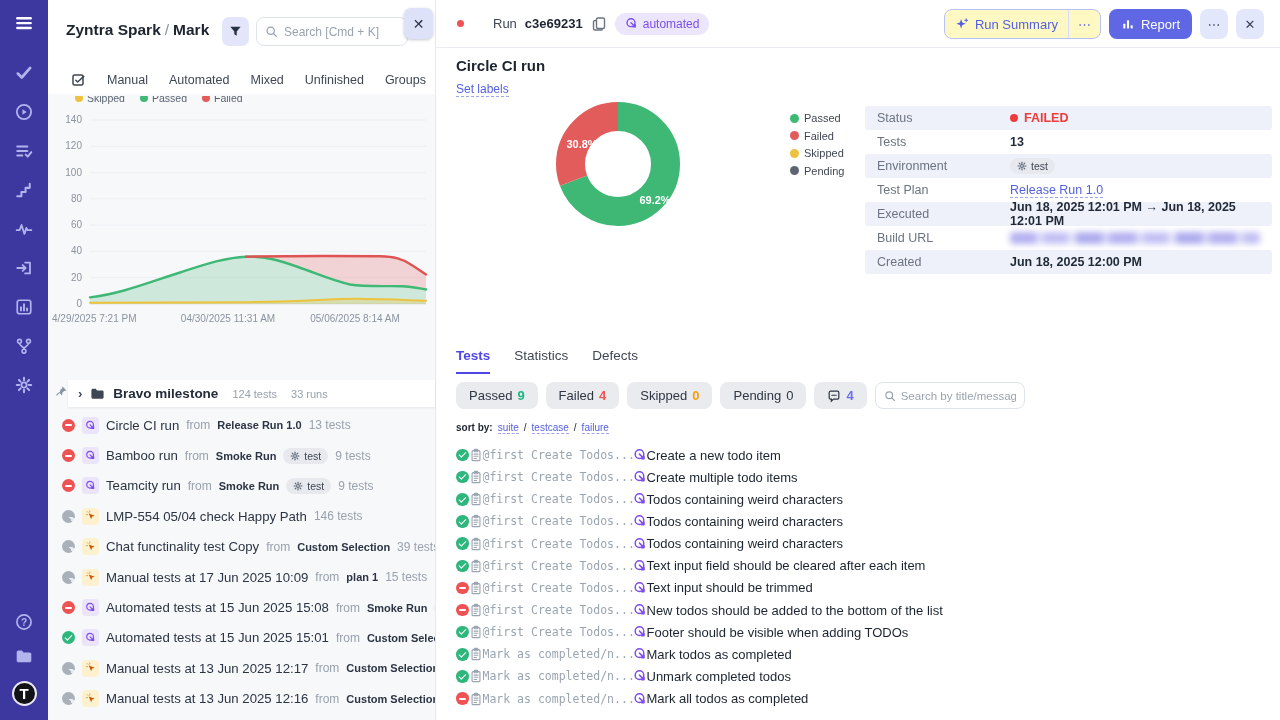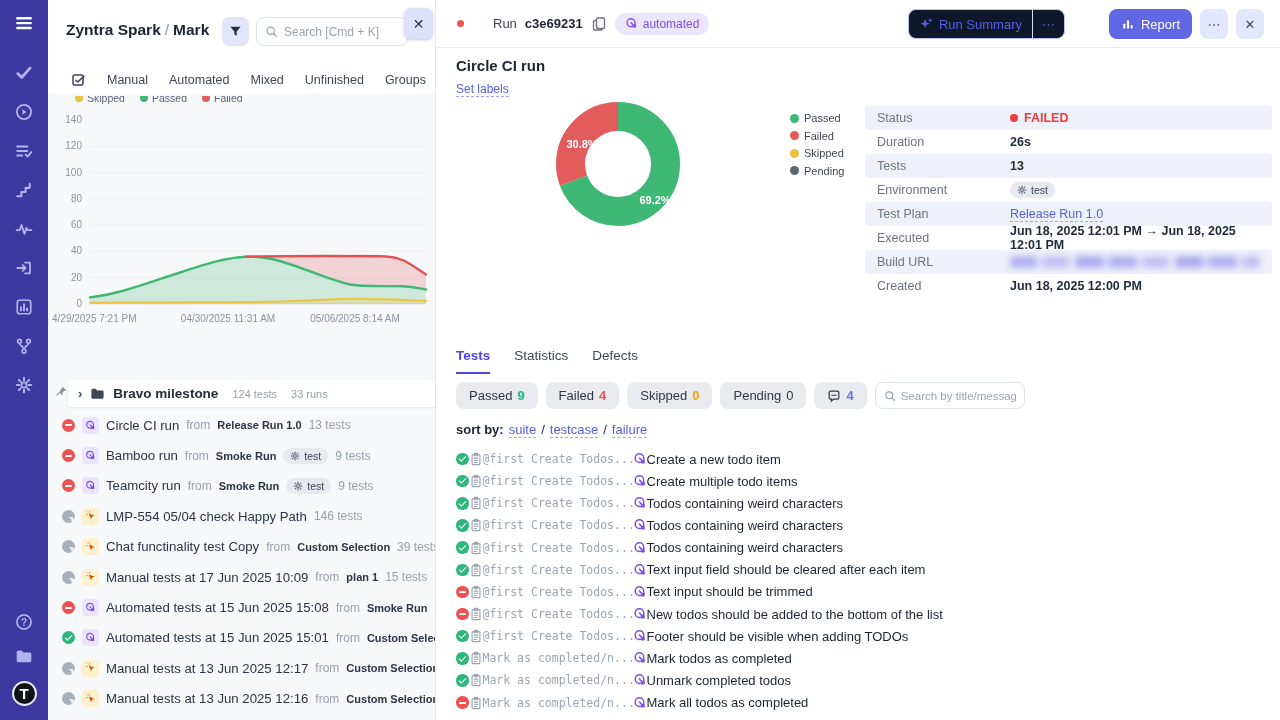--- a/index.html
+++ b/index.html
@@ -55,24 +55,24 @@
 
   
   .main { position:absolute; left:436px; top:0; width:844px; height:720px; background:#fff; }
   .topbar { position:absolute; top:0; left:0; right:0; height:48px; border-bottom:1px solid #e9ecf1; display:flex; align-items:center; padding-left:21px; gap:8px; }
   .reddot { width:7px; height:7px; border-radius:50%; background:#ee5253; }
   .runlabel { font-size:13px; color:#3f4754;margin-left:21px; }
   .runid { font-weight:bold; color:#1c2430; }
   .copybtn { color:#6b7480; cursor:pointer; display:flex; }
   .autobadge { background:#ece6fd; color:#7c4dea; border-radius:11px; height:22px; display:flex; align-items:center; gap:5px; padding:0 10px; font-size:12px; cursor:pointer; }
   .tb-right { position:absolute; right:16px; top:9px; display:flex; gap:8px; align-items:center; }
-  .btn-summary { display:flex; align-items:center; height:30px; border:1px solid #b9c2f7; border-radius:8px; color:#5560e0; font-size:13px; background:#0f172a; cursor:pointer; }
+  .btn-summary { display:flex; align-items:center; height:30px; border:1px solid #b9c2f7; border-radius:8px; color:#5560e0; font-size:13px; background:#fef9c3; cursor:pointer; }
   .btn-summary .seg1 { display:flex; align-items:center; gap:6px; padding:0 10px; }
   .btn-summary .seg2 { border-left:1px solid #d6dbfa; padding:0 9px; font-size:13px; height:100%; display:flex; align-items:center; }
-  .btn-report { height:30px; background:#6067e4; color:#fff; border-radius:8px; display:flex; align-items:center; gap:6px; padding:0 12px; font-size:13px; cursor:pointer;margin-left:36px; }
+  .btn-report { height:30px; background:#6067e4; color:#fff; border-radius:8px; display:flex; align-items:center; gap:6px; padding:0 12px; font-size:13px; cursor:pointer; }
   .sqbtn { width:28px; height:30px; background:#e2e7fb; border-radius:8px; display:flex; align-items:center; justify-content:center; color:#3f4754; font-size:13px; cursor:pointer; }
   .mtitle { position:absolute; top:57px; left:20px; font-size:15px; font-weight:bold; color:#1c2430; }
   .setlabels { position:absolute; top:82px; left:20px; font-size:12px; color:#5560e0; border-bottom:1px dashed #9da6ee; cursor:pointer; }
   .donut { position:absolute; left:118px; top:100px; }
   .dlegend { position:absolute; left:354px; top:112px; font-size:11px; color:#3f4754; }
   .dlegend div { display:flex; align-items:center; gap:5px; margin-bottom:5.5px; }
   .dlegend .ldot { width:9px; height:9px; }
   .details { position:absolute; left:429px; top:106px; width:407px; font-size:12.5px; }
   .drow { display:flex; align-items:center; height:16px; padding:12px 12px; border-radius:3px; }
   .drow:nth-child(odd) { background:#eef1f9; }
@@ -87,21 +87,21 @@
   .mtabs { display:flex; gap:24px; font-size:13.5px; color:#3f4754; }
   .mtab { padding-bottom:9px; cursor:pointer; }
   .mtab.active { color:#4f46e5; font-weight:bold; border-bottom:2px solid #4f46e5; }
   .pillrow { display:flex; gap:8px; margin-top:8px; align-items:center; }
   .pill { background:#e9ebef; border-radius:8px; height:27px; display:flex; align-items:center; gap:5px; padding:0 13px; font-size:13px; color:#2f3744; cursor:pointer; }
   .cnt-g { color:#1fb580; font-weight:bold; } .cnt-r { color:#f05454; font-weight:bold; }
   .cnt-o { color:#f59f0a; font-weight:bold; } .cnt-d { color:#2f3744; } .cnt-p { color:#6a71ee; font-weight:bold; }
   .m-search { width:150px; height:27px; background:#fff; border:1px solid #dfe3ea; border-radius:8px; display:flex; align-items:center; gap:5px; padding:0 8px; color:#98a1ad; }
   .m-search input { border:none; outline:none; width:100%; font-size:11.5px; color:#3f4754; background:transparent; font-family:"Liberation Sans",sans-serif; }
   .m-search input::placeholder { color:#9aa3af; }
-  .sortrow { margin-top:13px; font-size:13px; color:#1c2430; display:flex; gap:5px; align-items:baseline; }
+  .sortrow { margin-top:13px; font-size:10px; color:#1c2430; display:flex; gap:5px; align-items:baseline; }
   .sortrow b { font-weight:bold; }
   .slink { color:#5560e0; border-bottom:1px dashed #9da6ee; cursor:pointer; }
   .testlist { margin-top:10px; }
   .trow { height:22.15px; display:flex; align-items:center; white-space:nowrap; cursor:pointer; }
   .trow .st { width:12.5px; height:12.5px; }
   .suite { font-family:"DejaVu Sans Mono",monospace; font-size:11.5px; color:#9aa5b1; width:150px; overflow:hidden; flex:none; }
   .robot { color:#7c4dea; }
   .ttitle { font-size:13px; color:#1b2430; }
 </style>
 </head>
@@ -546,24 +546,20 @@
 
   <div class="details">
     <div class="drow">
       <span class="dlabel">Status</span>
       <span class="failedval">
           <span class="dot"></span>
           <span>FAILED</span>
         </span>
     </div>
     <div class="drow">
-      <span class="dlabel">Duration</span>
-      <span class="dvalue">26s</span>
-    </div>
-    <div class="drow">
       <span class="dlabel">Tests</span>
       <span class="dvalue">13</span>
     </div>
     <div class="drow">
       <span class="dlabel">Environment</span>
       <span class="envpill">
           <svg class="ic" width="10" height="10">
             <use href="#i-gear"></use>
           </svg>
           <span>test</span>

